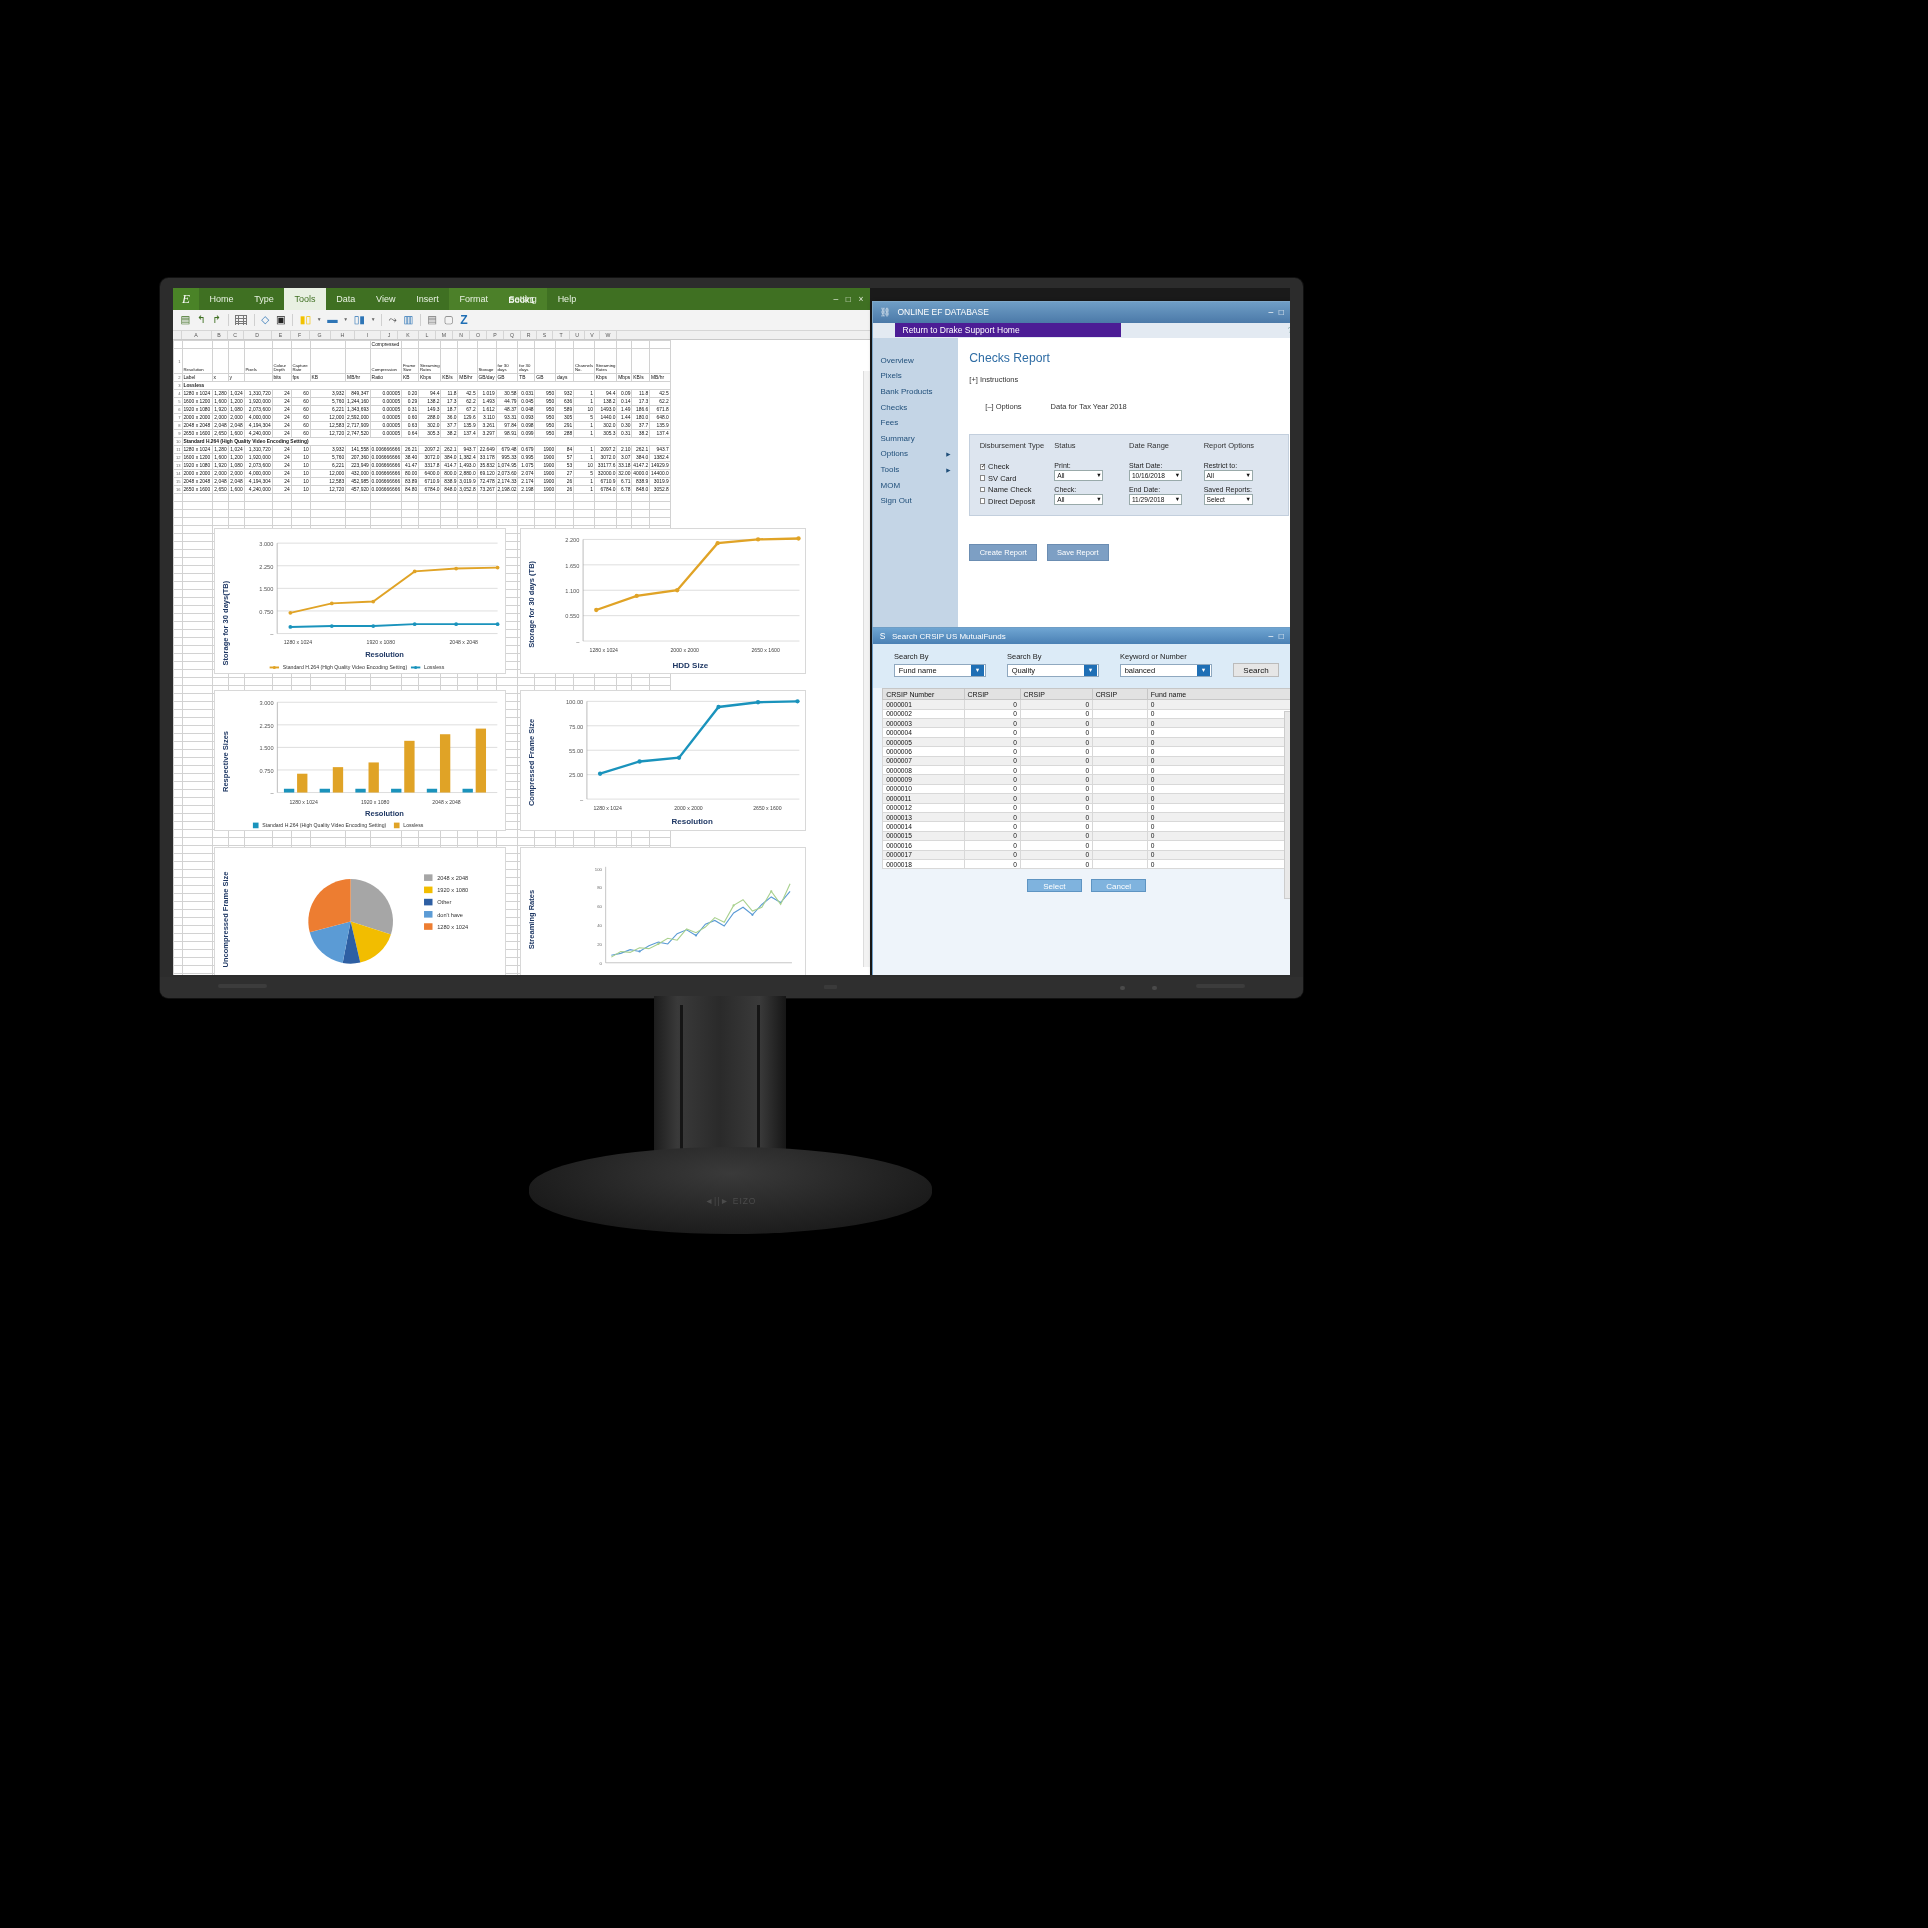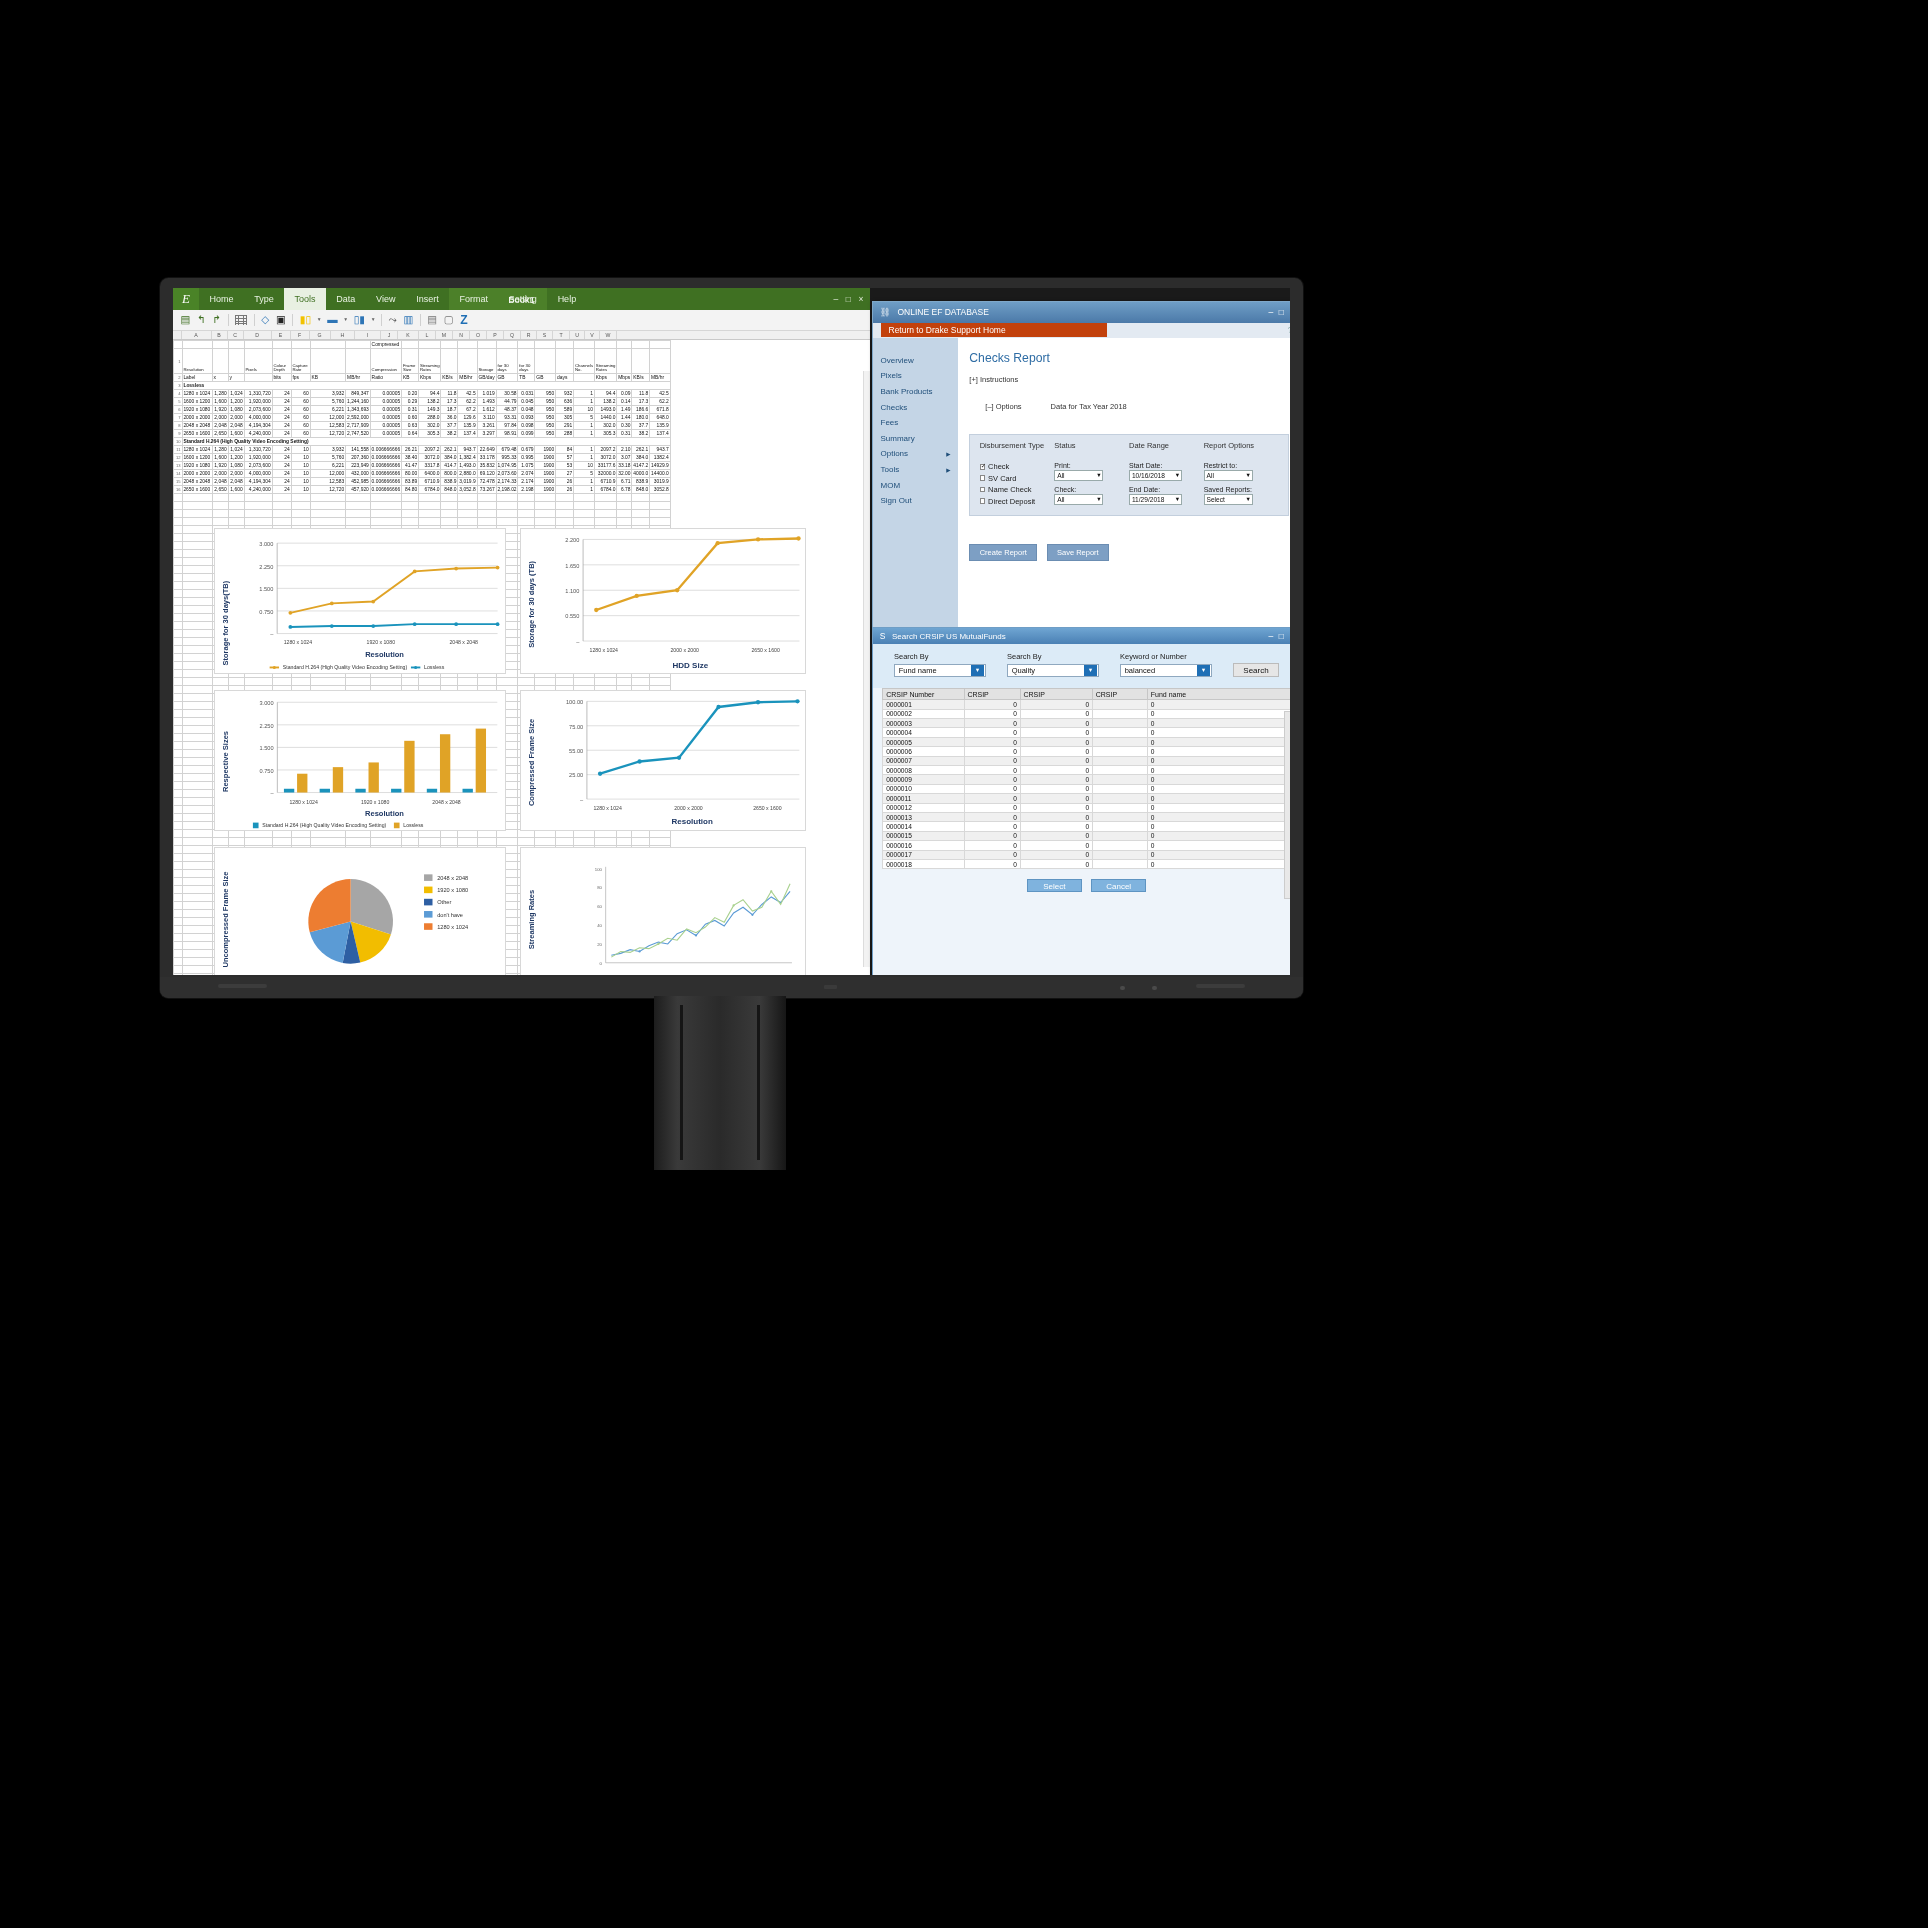--- a/index.html
+++ b/index.html
@@ -72,21 +72,21 @@
   .axis-t { fill:#1f3864; font-weight:bold; }
 
   
   .ef-win { position:absolute; left:859px; top:290px; width:429px; height:702px;
     background:#f1f1f1; border:0.9px solid #7fa8c9; box-shadow:0 0.9px 3.8px rgba(0,0,0,.4);}
   .ef-title { height:21px; background:linear-gradient(#6f9ec6,#4b79a8); display:flex; align-items:center;
     color:#fff; font-size:8.5px; }
   .ef-ico { width:24.5px; display:flex; align-items:center; justify-content:center; }
   .ef-wbtn { margin-left:auto; display:flex; gap:5.6px; padding-right:5.6px; font-size:8.5px; }
   .ef-bar { height:15px; background:#e3eaf2; display:flex; align-items:center; }
-  .ef-home { background:#c2410c; color:#fff; font-size:8.5px; padding:1.9px 7.5px; margin-left:8px; width:226px;}
+  .ef-home { background:#4c1d95; color:#fff; font-size:8.5px; padding:1.9px 7.5px; margin-left:22px; width:226px;}
   .ef-help { margin-left:auto; color:#8aa; font-size:8.5px; padding-right:7.5px;}
   .ef-main { display:flex; height:311px; background:#fff; }
   .ef-nav { width:85px; background:#c4d5e6; padding-top:15px; }
   .ef-nav a { display:flex; align-items:center; justify-content:space-between;
     color:#1f4e79; font-size:8px; padding:3.3px 7.5px; text-decoration:none; }
   .ef-content { flex:1; padding:13px 11.3px; }
   .ef-h1 { color:#2e6ca4; font-size:12.2px; margin-bottom:10px; }
   .ef-opt { color:#333; font-size:7.5px; margin-bottom:2.8px; }
   .ef-opts-row { display:flex; gap:13px; align-items:center; }
   .ef-panel { background:#dde5ef; border:0.9px solid #c3cfdd; padding:7.5px 9.4px; display:flex; gap:0; }
@@ -2810,14 +2810,17 @@
     <div class="bezel-chin">
       <div class="chin-speaker" style="left:58px"></div>
       <div class="chin-mark" style="left:664px"></div>
       <div class="chin-led" style="left:960px"></div>
       <div class="chin-led" style="left:992px"></div>
       <div class="chin-speaker" style="left:1036px"></div>
     </div>
   </div>
 
   <div class="neck"></div>
+  <div class="base">
+    <div class="base-logo">◄||► EIZO</div>
+  </div>
 </div>
 
 
 </body></html>

